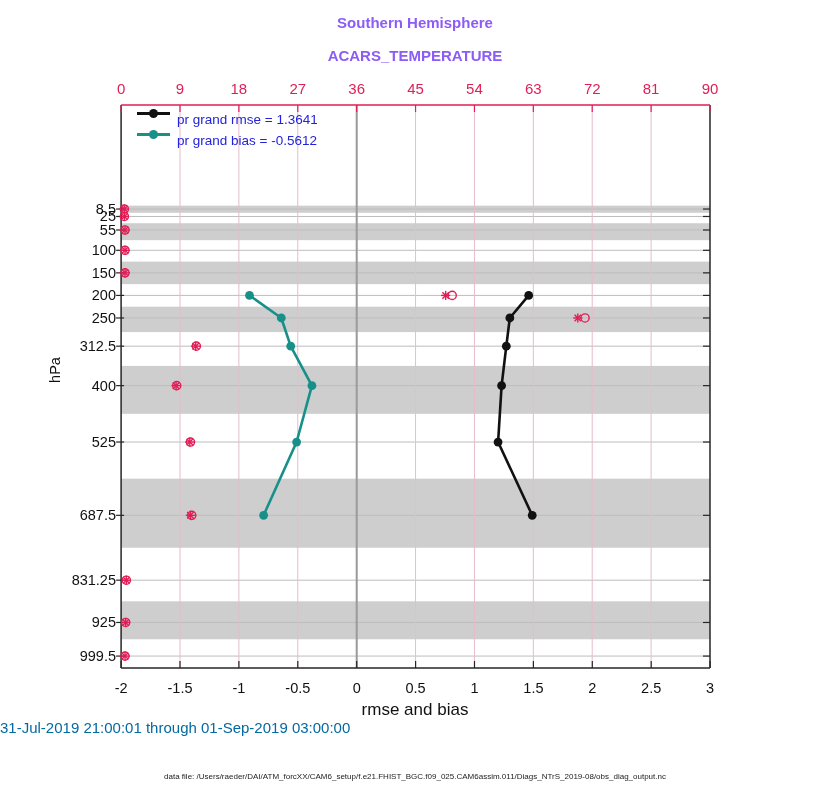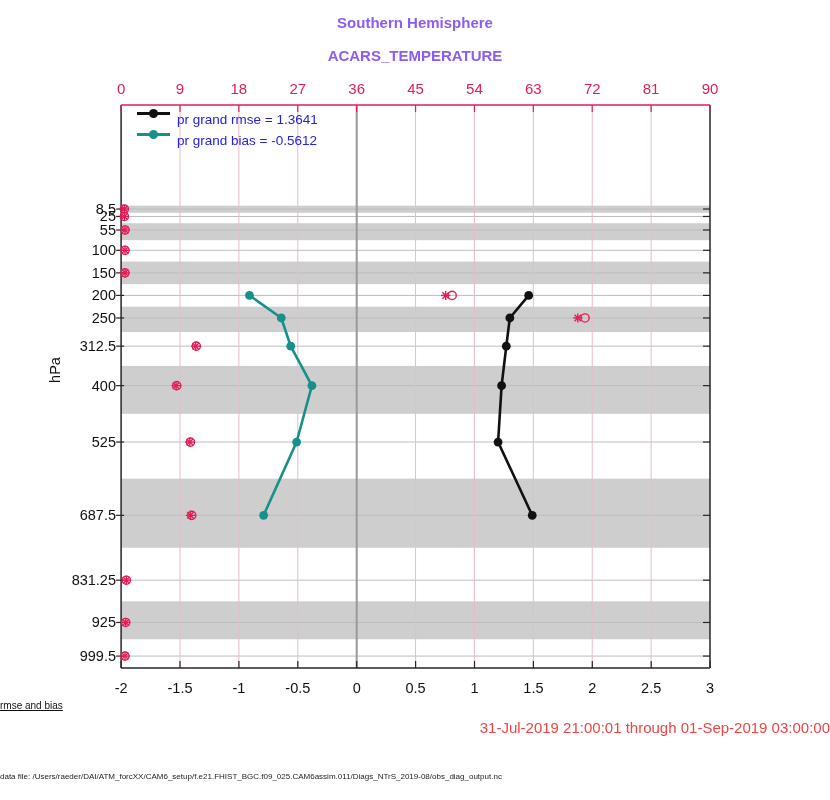--- a/index.html
+++ b/index.html
@@ -10,23 +10,23 @@
   #chart-title{top:14px;}
   #chart-subtitle{top:35px;margin-top:12px;}
   #top-axis-label{top:57px;width:830px;text-align:center;font-size:15px;color:#e11e56;}
   #plot-svg{position:absolute;left:0;top:0;}
   .legend{left:137px;top:112px;display:flex;flex-direction:column;gap:3px;}
   .legend-row{display:flex;height:18px;}
   .legend-line{position:relative;width:33px;height:3px;display:inline-block;}
   .legend-dot{position:absolute;left:12px;top:-3px;width:9px;height:9px;border-radius:50%;}
   .legend-text{margin-left:7px;font-size:13.5px;color:#2222dd;white-space:pre;}
   #y-axis-label{left:40px;top:362px;width:30px;font-size:14.5px;color:#111;transform:rotate(-90deg);transform-origin:center;text-align:center;}
-  #x-axis-label{top:700px;width:830px;text-align:left;font-size:10px;color:#111;text-decoration:underline;}
-  #date-range{top:719px;width:830px;text-align:right;font-size:15px;color:#ef4444;}
-  #data-file{top:772px;width:830px;font-size:8px;color:#222;}
+  #x-axis-label{top:700px;width:830px;text-align:center;font-size:17px;color:#111;}
+  #date-range{top:719px;width:830px;text-align:left;font-size:15px;color:#0369a1;}
+  #data-file{top:772px;width:830px;text-align:center;font-size:8px;color:#222;}
 </style>
 </head>
 <body>
 
 <div class="fig">
 
   <div id="chart-title" class="abs title-line">Southern Hemisphere</div>
   <div id="chart-subtitle" class="abs title-line">ACARS_TEMPERATURE</div>
 
   <svg id="plot-svg" width="830" height="800">

